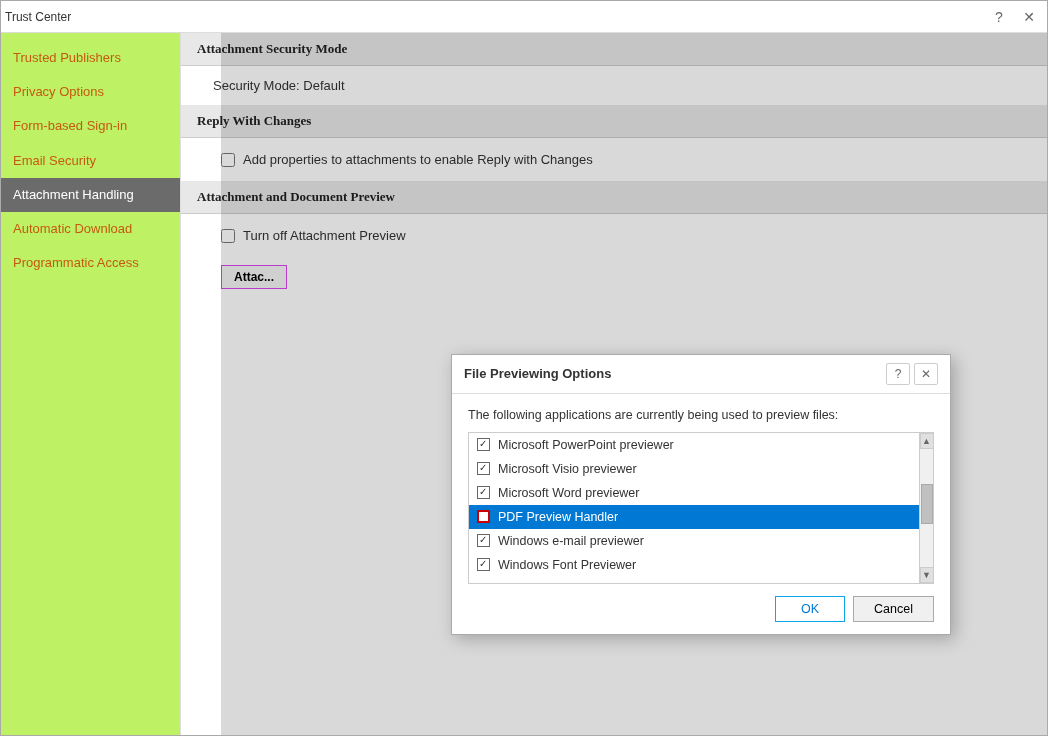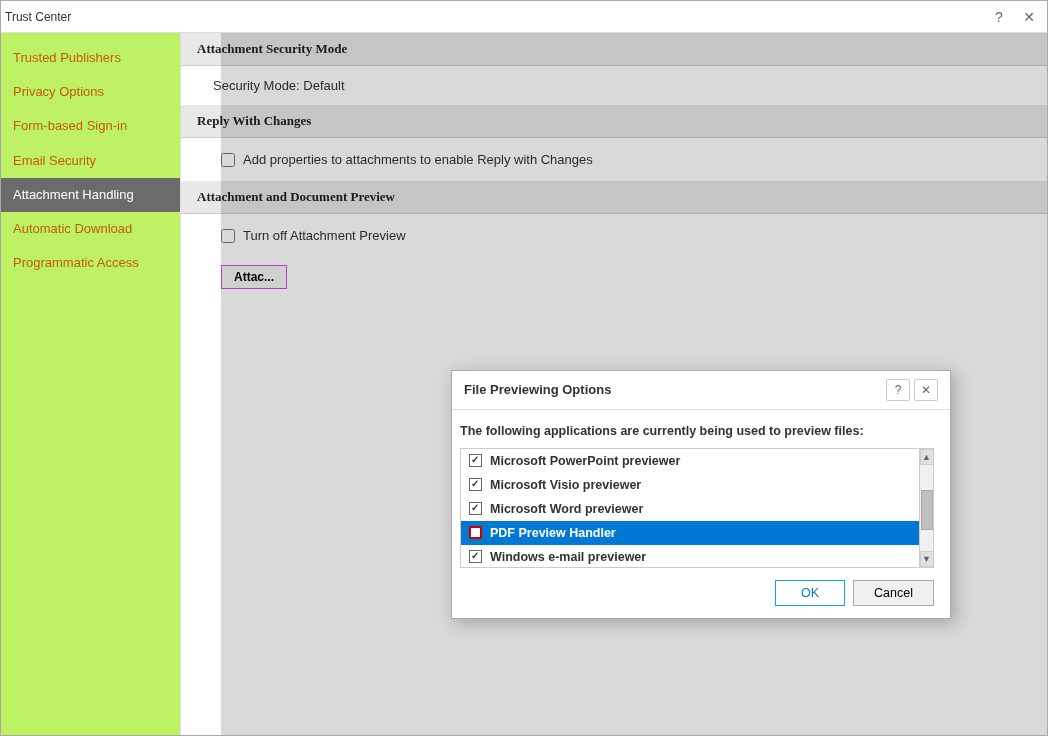--- a/index.html
+++ b/index.html
@@ -179,34 +179,33 @@
       justify-content: center;
       font-size: 12px;
       color: #666;
       cursor: pointer;
       background: transparent;
       border: 1px solid #ccc;
       border-radius: 2px;
     }
 
     .dialog-content {
-      padding: 14px 16px 0 8px;
-      font-weight: bold;
+      padding: 14px 16px 0 16px;
     }
 
     .dialog-description {
       font-size: 12.5px;
       color: #333;
       margin-bottom: 10px;
     }
 
     
     .preview-list-wrapper {
       border: 1px solid #ccc;
-      height: 120px;
+      height: 152px;
       overflow: hidden;
       display: flex;
       position: relative;
     }
 
     .preview-list {
       flex: 1;
       overflow-y: scroll;
     }
 

